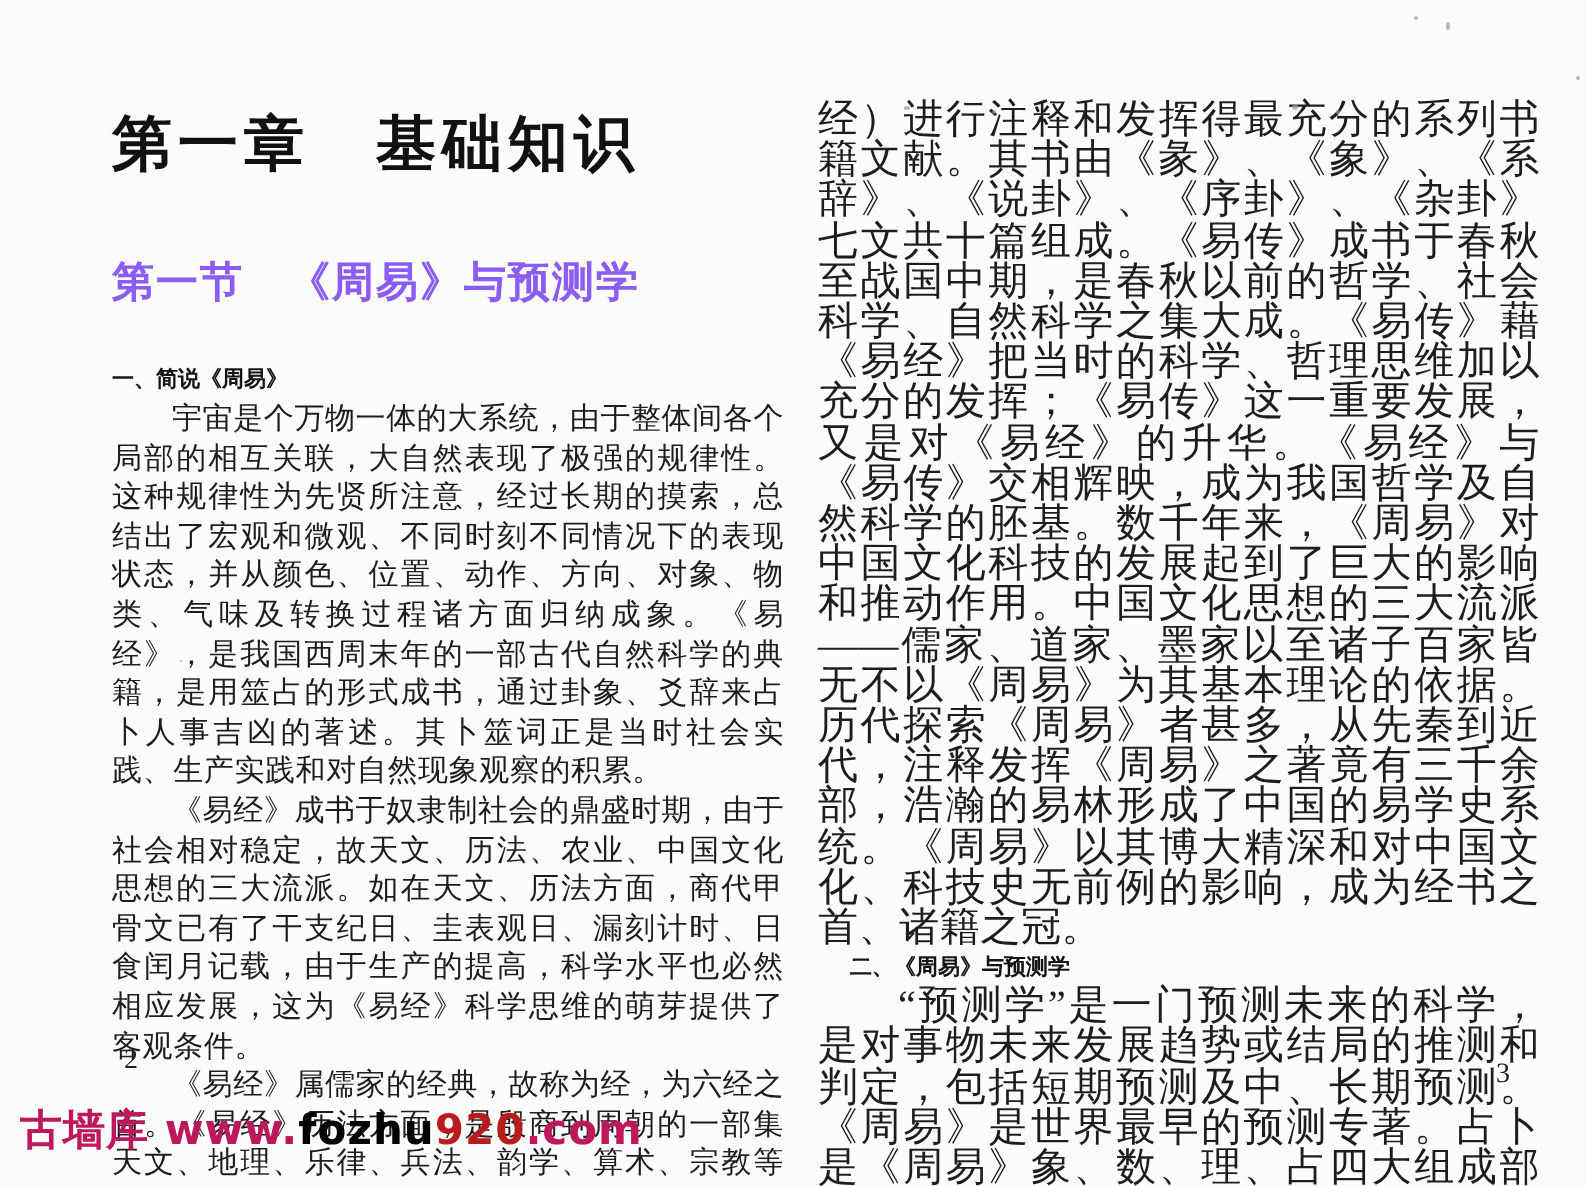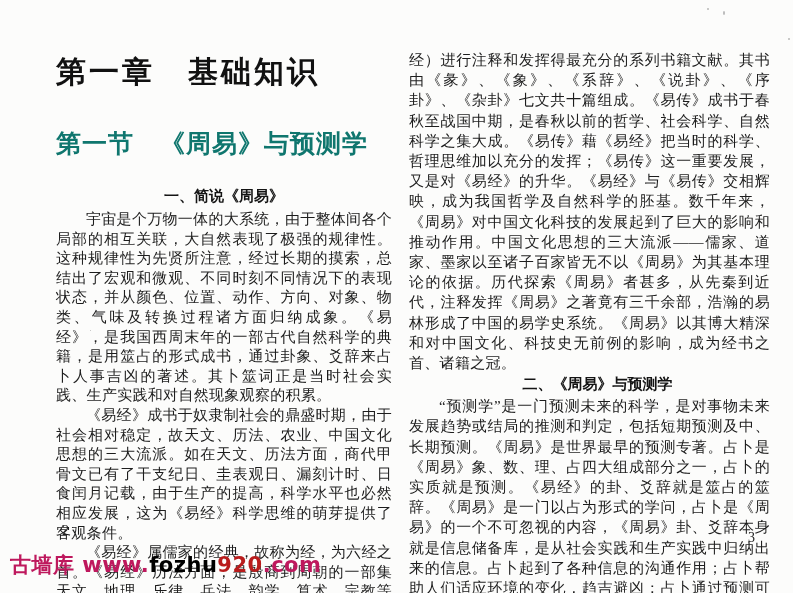--- a/index.html
+++ b/index.html
@@ -23,45 +23,44 @@
     font-family:"Liberation Sans","DejaVu Sans",sans-serif;
     font-weight:bold;
     font-size:30px;
     letter-spacing:3px;
     color:#111;
     margin:0 0 34px 0;
   }
   .section-title{
     font-family:"Liberation Sans","DejaVu Sans",sans-serif;
     font-weight:bold;
-    font-size:25px;
+    font-size:21px;
     letter-spacing:1px;
-    color:#0f766e;
+    color:#8b5cf6;
     margin:0 0 27px 0;
   }
   .sub-title{
     font-family:"Liberation Sans","DejaVu Sans",sans-serif;
     font-weight:bold;
-    font-size:15px;
+    font-size:11px;
     color:#141414;
     margin:0 0 4px 0;
-    text-align:center;
   }
   .body-par{
     font-size:15px;
     line-height:19.6px;
     text-align:justify;
     text-justify:inter-ideograph;
     text-indent:2em;
     letter-spacing:0.3px;
     margin:0;
     color:#1d1d1d;
   }
   .body-par.no-indent{text-indent:0;}
-  #right-page .body-par{line-height:20.2px;font-size:15px;}
+  #right-page .body-par{line-height:20.2px;font-size:20px;}
   #right-page .sub-title{margin:2px 0 2px 16px;}
 
   .page-number{
     position:absolute;
     font-size:14px;
     color:#222;
     font-family:"Liberation Serif","DejaVu Serif",serif;
   }
   #page-number-left{left:62px;top:523px;}
   #page-number-right{left:748px;top:530px;}

